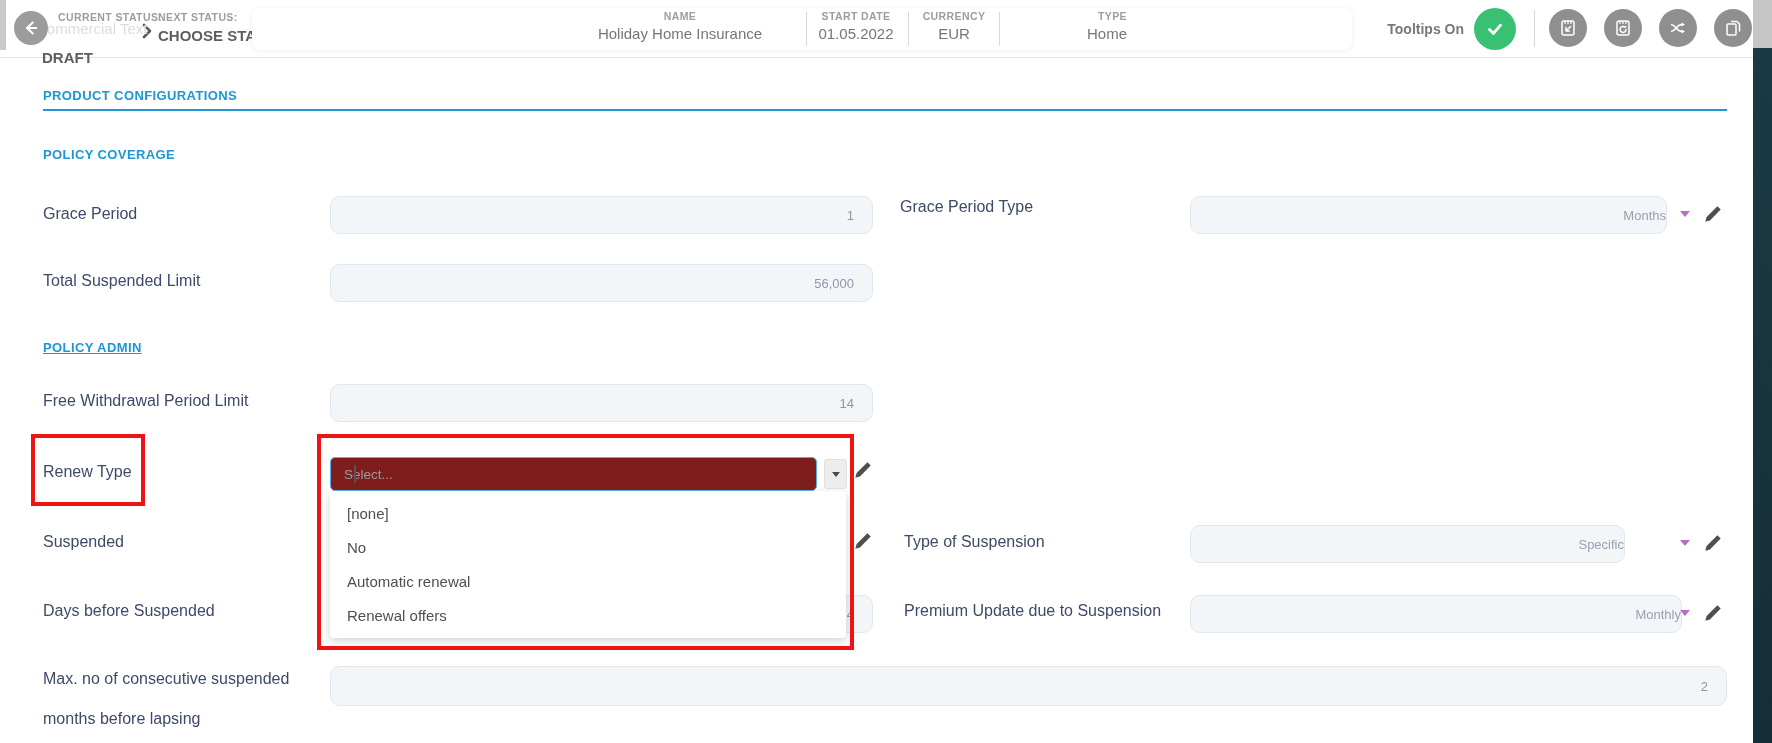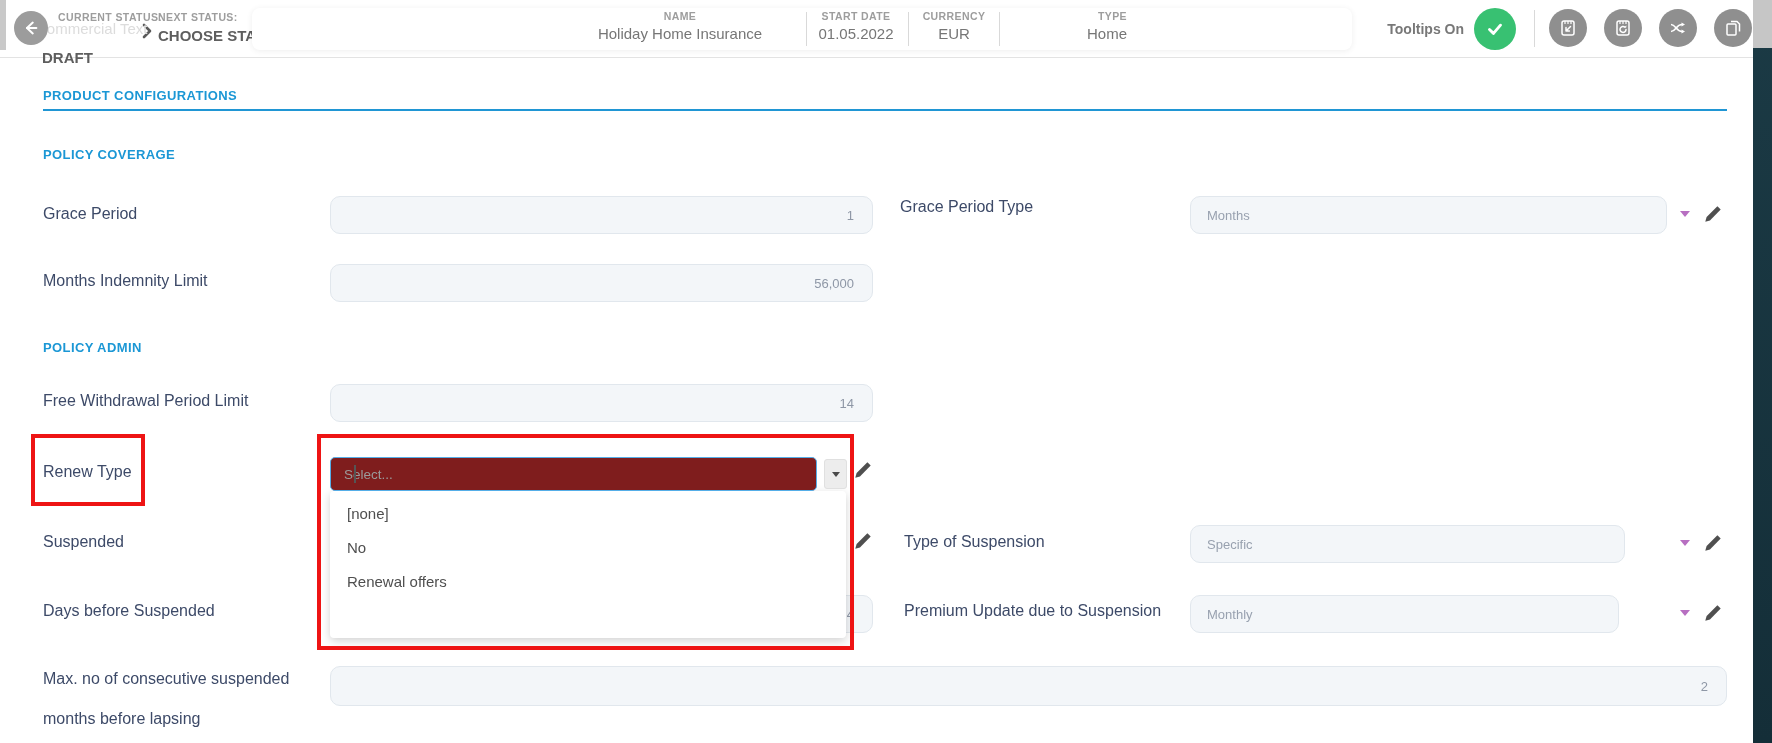--- a/index.html
+++ b/index.html
@@ -32,21 +32,21 @@
                background:linear-gradient(180deg,#1b3a45 0%,#142e38 100%);z-index:30;}
   .scroll-thumb{position:absolute;left:1753px;top:0;width:19px;height:48px;background:#c6c6c6;z-index:31;}
 
   
   .sec-title{position:absolute;font-size:13px;font-weight:bold;color:#1b97d5;letter-spacing:.4px;white-space:nowrap;}
   .sec-underline{position:absolute;left:43px;top:109px;width:1684px;height:2px;background:#2096d4;}
   .row-label{position:absolute;font-size:16px;color:#3d4a68;white-space:nowrap;}
   .input{position:absolute;background:#f3f6f9;border:1px solid #e1e7ed;border-radius:10px;
          box-sizing:border-box;display:flex;align-items:center;}
   .input .val{flex:1;text-align:right;padding-right:18px;font-size:13px;color:#8e97a6;}
-  .input .val-left{flex:1;text-align:left;padding-left:16px;font-size:13px;color:#98a1af;}
+  .input .val-left{flex:1;text-align:right;padding-left:16px;font-size:13px;color:#98a1af;}
   .caret-down{width:0;height:0;border-left:5px solid transparent;border-right:5px solid transparent;
               border-top:6px solid #b76fc1;position:absolute;}
   .caret-dark{width:0;height:0;border-left:4.5px solid transparent;border-right:4.5px solid transparent;
               border-top:5.5px solid #4a4a4a;}
   .pencil{position:absolute;width:22px;height:22px;}
 
   
   .select-box{position:absolute;left:330px;top:457px;width:487px;height:34px;background:#7f1d1d;
               border:1.5px solid #55aee8;border-radius:5px;box-sizing:border-box;
               display:flex;align-items:center;z-index:6;}
@@ -176,26 +176,26 @@
 
   <div class="row-label" style="left:900px;top:198px;">Grace Period Type</div>
   <div class="input" style="left:1190px;top:196px;width:477px;height:38px;">
     <span class="val-left">Months</span>
   </div>
   <span class="caret-down" style="left:1680px;top:211px;"></span>
   <svg class="pencil" style="left:1702px;top:203px;" viewBox="0 0 20 20">
     <path d="M3 17 L4.2 12.8 L14 3 L17 6 L7.2 15.8 Z" fill="#4f4f4f"></path>
   </svg>
 
-  <div class="row-label" style="left:43px;top:272px;">Months Indemnity Limit</div>
+  <div class="row-label" style="left:43px;top:272px;">Total Suspended Limit</div>
   <div class="input" style="left:330px;top:264px;width:543px;height:38px;">
     <span class="val">56,000</span>
   </div>
 
-  <div class="sec-title" style="left:43px;top:340px;">POLICY ADMIN</div>
+  <div class="sec-title" style="left:43px;top:340px;text-decoration:underline;">POLICY ADMIN</div>
 
   <div class="row-label" style="left:43px;top:392px;">Free Withdrawal Period Limit</div>
   <div class="input" style="left:330px;top:384px;width:543px;height:38px;">
     <span class="val">14</span>
   </div>
 
   <div class="row-label" style="left:43px;top:463px;">Renew Type</div>
 
   <div class="row-label" style="left:43px;top:602px;">Days before Suspended</div>
   <div class="input" style="left:330px;top:595px;width:543px;height:38px;z-index:1;">
@@ -209,20 +209,21 @@
   <div class="sel-caret-btn">
     <span class="caret-dark"></span>
   </div>
   <svg class="pencil" style="left:852px;top:459px;z-index:6;" viewBox="0 0 20 20">
     <path d="M3 17 L4.2 12.8 L14 3 L17 6 L7.2 15.8 Z" fill="#4f4f4f"></path>
   </svg>
 
   <div class="dropdown-panel">
     <div class="dd-option">[none]</div>
     <div class="dd-option">No</div>
+    <div class="dd-option">Automatic renewal</div>
     <div class="dd-option">Renewal offers</div>
   </div>
 
   <div class="red-box" style="left:31px;top:434px;width:114px;height:72px;"></div>
   <div class="red-box" style="left:317px;top:434px;width:537px;height:216px;"></div>
 
   <div class="row-label" style="left:43px;top:533px;">Suspended</div>
   <svg class="pencil" style="left:852px;top:530px;z-index:6;" viewBox="0 0 20 20">
     <path d="M3 17 L4.2 12.8 L14 3 L17 6 L7.2 15.8 Z" fill="#4f4f4f"></path>
   </svg>
@@ -230,21 +231,21 @@
   <div class="row-label" style="left:904px;top:533px;">Type of Suspension</div>
   <div class="input" style="left:1190px;top:525px;width:435px;height:38px;">
     <span class="val-left">Specific</span>
   </div>
   <span class="caret-down" style="left:1680px;top:540px;"></span>
   <svg class="pencil" style="left:1702px;top:532px;" viewBox="0 0 20 20">
     <path d="M3 17 L4.2 12.8 L14 3 L17 6 L7.2 15.8 Z" fill="#4f4f4f"></path>
   </svg>
 
   <div class="row-label" style="left:904px;top:602px;">Premium Update due to Suspension</div>
-  <div class="input" style="left:1190px;top:595px;width:429px;height:38px;">
+  <div class="input" style="left:1190px;top:595px;width:492px;height:38px;">
     <span class="val-left">Monthly</span>
   </div>
   <span class="caret-down" style="left:1680px;top:610px;"></span>
   <svg class="pencil" style="left:1702px;top:602px;" viewBox="0 0 20 20">
     <path d="M3 17 L4.2 12.8 L14 3 L17 6 L7.2 15.8 Z" fill="#4f4f4f"></path>
   </svg>
 
   <div class="row-label" style="left:43px;top:670px;">Max. no of consecutive suspended</div>
   <div class="row-label" style="left:43px;top:710px;">months before lapsing</div>
   <div class="input" style="left:330px;top:666px;width:1397px;height:40px;">

